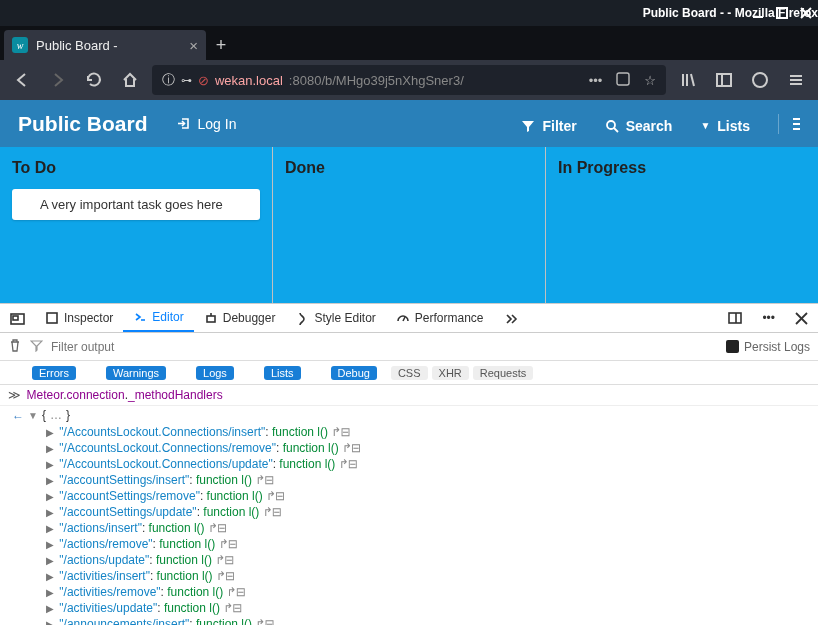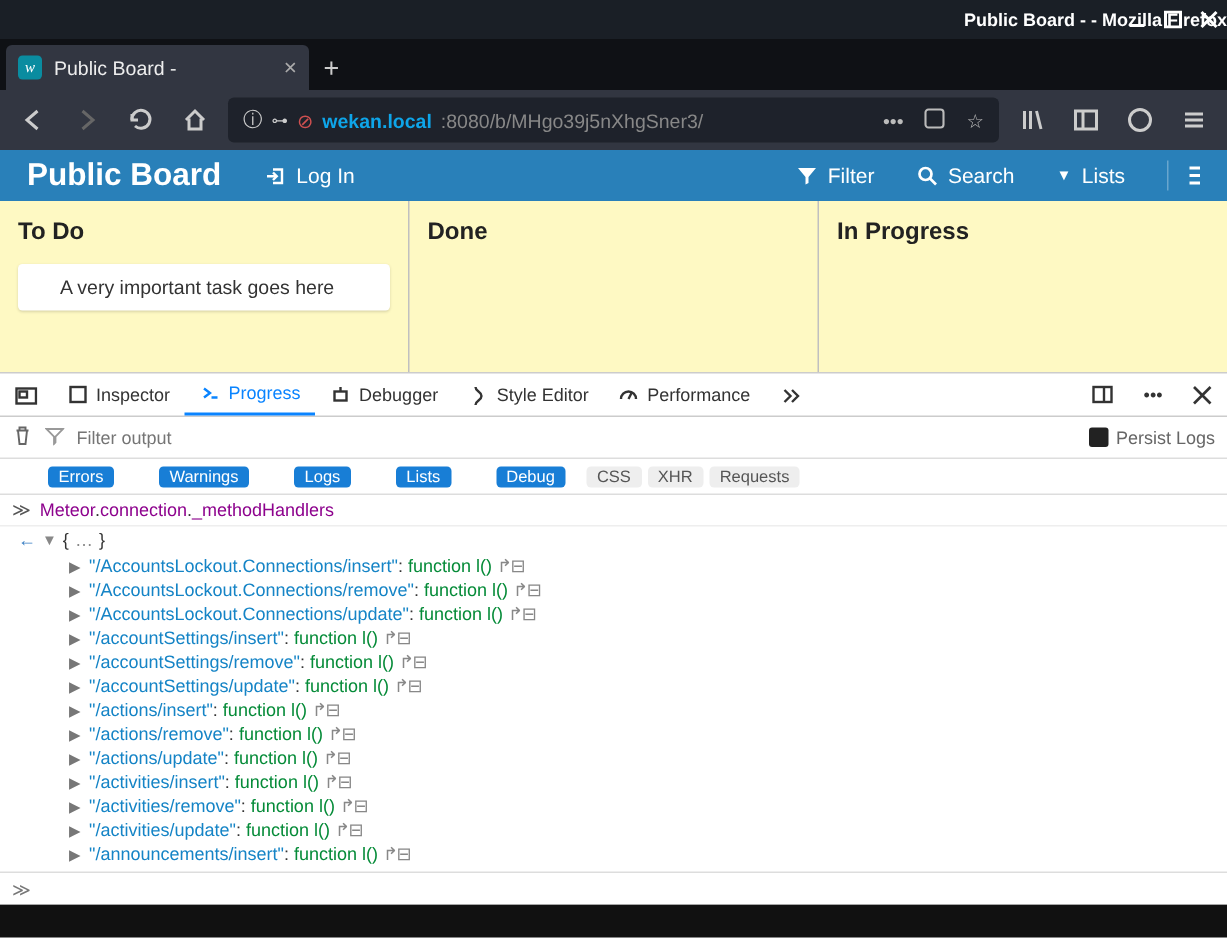--- a/index.html
+++ b/index.html
@@ -19,36 +19,36 @@
   .tab-title{flex:1;font-size:13px;white-space:nowrap;overflow:hidden;}
   .tab-x{color:#aaa;cursor:pointer;font-size:15px;line-height:1;}
   .newtab{width:30px;height:30px;display:flex;align-items:center;justify-content:center;color:#ccc;font-size:18px;cursor:pointer;}
 
   
   .toolbar{background:#323641;height:40px;display:flex;align-items:center;padding:0 8px;gap:8px;color:#ccc;}
   .tb-btn{width:28px;height:28px;display:flex;align-items:center;justify-content:center;border-radius:4px;cursor:pointer;}
   .tb-btn svg{stroke:#ccc;stroke-width:2;fill:none;}
   .tb-btn.disabled svg{stroke:#666;}
   .urlbar{flex:1;height:30px;background:#1e222b;border-radius:4px;display:flex;align-items:center;padding:0 10px;color:#ccc;font-size:13px;gap:6px;}
-  .url-host{color:#0ea5e9;font-weight:bold;}
+  .url-host{color:#fca5a5;}
   .url-rest{color:#888;}
   .url-end{margin-left:auto;display:flex;gap:14px;align-items:center;}
   .url-end span{color:#bbb;}
 
   
-  .wekan-hdr{background:#2980b9;height:34px;display:flex;align-items:center;padding:0 18px;color:#fff;}
+  .wekan-hdr{background:#2980b9;height:47px;display:flex;align-items:center;padding:0 18px;color:#fff;}
   .board-name{font-size:21px;font-weight:600;}
   .hdr-item{display:flex;align-items:center;gap:7px;margin-left:28px;cursor:pointer;font-size:14px;}
-  .hdr-right{margin-left:auto;display:flex;align-items:center;gap:28px;}
+  .hdr-right{margin-left:auto;display:flex;align-items:flex-end;gap:28px;font-weight:bold;}
   .hdr-right .hdr-item{margin-left:0;}
   .burger{width:22px;display:flex;flex-direction:column;gap:3px;cursor:pointer;border-left:1px solid rgba(255,255,255,0.3);padding-left:14px;height:20px;justify-content:center;}
   .burger span{height:2px;background:#fff;}
 
   
-  .board{background:#fef9c3;height:114px;display:flex;}
+  .board{background:#0ea5e9;height:156px;display:flex;}
   .col{flex:1;border-right:1px solid #c0c0c0;padding:12px;}
   .col:last-child{border-right:none;}
   .col h3{font-size:16px;color:#222;font-weight:700;margin-bottom:12px;}
   .card{background:#fff;border-radius:3px;padding:8px 28px;font-size:13px;color:#333;box-shadow:0 1px 2px rgba(0,0,0,0.15);}
 
   
   .dt-wrap{height:355px;display:flex;flex-direction:column;background:#ffffff;}
   .dt-tabs{height:30px;border-top:1px solid #ccc;border-bottom:1px solid #ccc;display:flex;align-items:stretch;font-size:12px;color:#333;}
   .dt-tab{display:flex;align-items:center;gap:5px;padding:0 10px;cursor:pointer;}
   .dt-tab.sel{color:#0a84ff;border-bottom:2px solid #0a84ff;}
@@ -248,21 +248,21 @@
         <svg width="14" height="14">
           <rect x="2" y="2" width="10" height="10"></rect>
         </svg>
         <span>Inspector</span>
       </div>
     <div class="dt-tab sel">
         <svg width="14" height="14">
           <polyline points="3,4 7,7 3,10"></polyline>
           <line x1="8" y1="10" x2="12" y2="10"></line>
         </svg>
-        <span>Progress</span>
+        <span>Editor</span>
       </div>
     <div class="dt-tab">
         <svg width="14" height="14">
           <rect x="3" y="5" width="8" height="6"></rect>
           <line x1="7" y1="2" x2="7" y2="5"></line>
         </svg>
         <span>Debugger</span>
       </div>
     <div class="dt-tab">
         <svg width="14" height="14">

